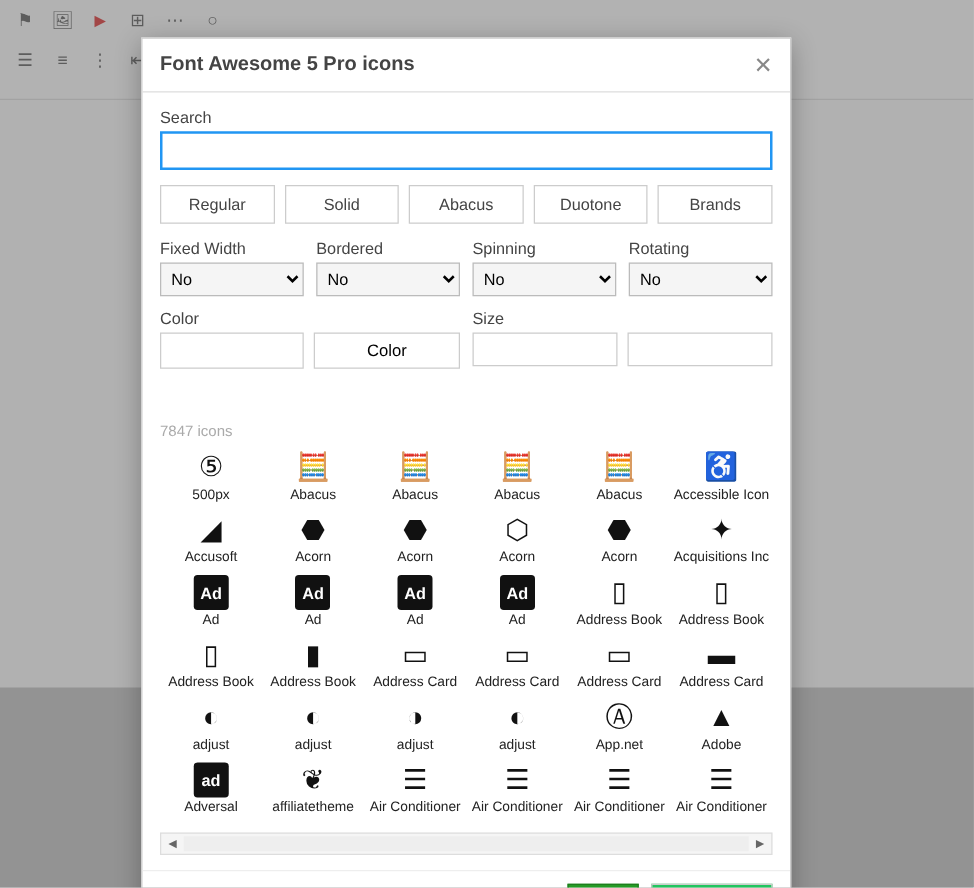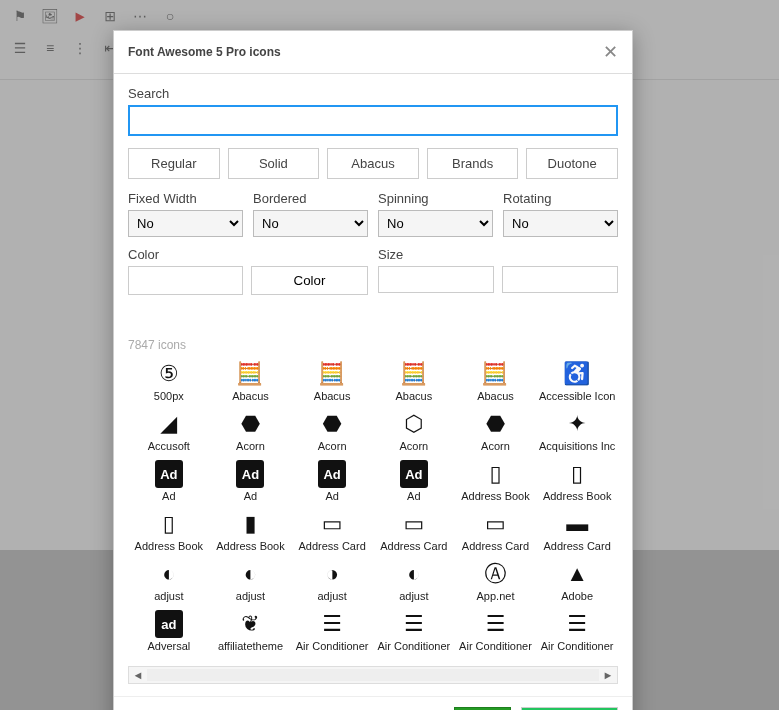--- a/index.html
+++ b/index.html
@@ -2,21 +2,21 @@
 <html><head>
 <meta charset="utf-8">
 <style>
 * { box-sizing: border-box; margin: 0; padding: 0; }
 body { font-family: Arial, sans-serif; font-size: 13px; background: #888; width: 779px; height: 710px; overflow: hidden; position: relative; }
 .toolbar-bg { background: #f0f0f0; height: 80px; border-bottom: 1px solid #ccc; }
 .toolbar-row { display: flex; gap: 6px; padding: 4px 8px; align-items: center; }
 .tb-icon { width: 24px; height: 24px; display: flex; align-items: center; justify-content: center; color: #333; font-size: 14px; }
 .dialog { position: absolute; left: 113px; top: 30px; width: 520px; background: #fff; box-shadow: 0 4px 20px rgba(0,0,0,0.3); border: 1px solid #ccc; }
 .dialog-header { display: flex; justify-content: space-between; align-items: center; padding: 10px 14px; border-bottom: 1px solid #ddd; }
-.dialog-title { font-weight: bold; color: #444; font-size: 12px; }
+.dialog-title { font-weight: bold; color: #444; font-size: 16px; }
 .dialog-close { font-size: 18px; color: #888; cursor: pointer; }
 .dialog-body { padding: 12px 14px; }
 .form-label { color: #444; margin-bottom: 4px; display: block; }
 .search-input { width: 100%; padding: 6px 8px; border: 2px solid #2196f3; outline: none; font-size: 13px; margin-bottom: 12px; }
 .style-row { display: flex; gap: 8px; margin-bottom: 12px; }
 .style-btn { flex: 1; padding: 7px 4px; border: 1px solid #ccc; background: #fff; text-align: center; cursor: pointer; color: #444; font-size: 13px; }
 .opts-row { display: flex; gap: 10px; margin-bottom: 10px; }
 .opt-col { flex: 1; }
 .select { width: 100%; padding: 4px; border: 1px solid #bbb; background: #f5f5f5; font-size: 13px; }
 .color-size-row { display: flex; gap: 10px; margin-bottom: 10px; }
@@ -71,22 +71,22 @@
     <span class="dialog-close">✕</span>
   </div>
   <div class="dialog-body">
     <label class="form-label">Search</label>
     <input class="search-input" value="" style="">
 
     <div class="style-row" id="style-row">
         <div class="style-btn">Regular</div>
         <div class="style-btn">Solid</div>
         <div class="style-btn">Abacus</div>
+        <div class="style-btn">Duotone</div>
         <div class="style-btn">Brands</div>
-        <div class="style-btn">Duotone</div>
       </div>
 
     <div class="opts-row" id="opts-row">
         <div class="opt-col"><label class="form-label">Fixed Width</label><select class="select"><option>No</option></select></div>
         <div class="opt-col"><label class="form-label">Bordered</label><select class="select"><option>No</option></select></div>
         <div class="opt-col"><label class="form-label">Spinning</label><select class="select"><option>No</option></select></div>
         <div class="opt-col"><label class="form-label">Rotating</label><select class="select"><option>No</option></select></div>
       </div>
 
     <div class="color-size-row">

